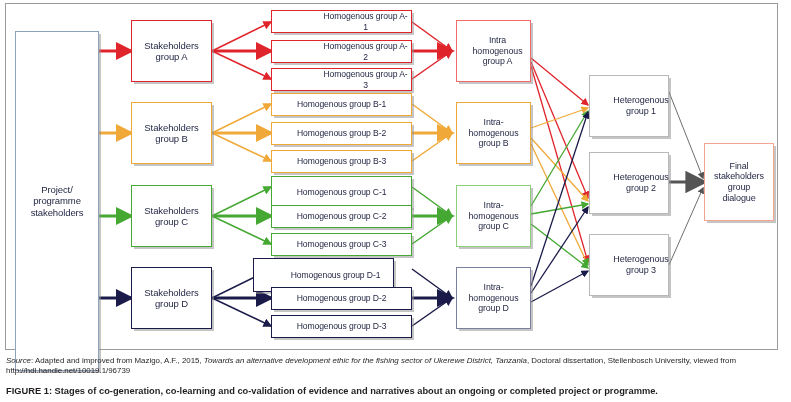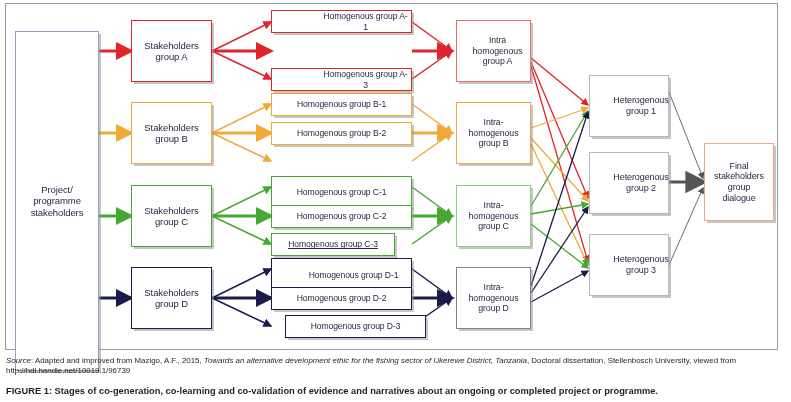--- a/index.html
+++ b/index.html
@@ -163,48 +163,54 @@
 group C</span>
   </div>
   <div class="node n-stake-d" style="left:131px;top:267px;width:81px;height:62px;">
     <span style="white-space:pre-line;">Stakeholders
 group D</span>
   </div>
 
   <div class="node n-hom n-hom-a" style="left:271px;top:10px;width:141px;height:23px;">
     <span>Homogenous group A-1</span>
     </div>
+  <div class="node n-hom n-hom-a" style="left:271px;top:40px;width:141px;height:23px;">
+    <span>Homogenous group A-2</span>
+    </div>
   <div class="node n-hom n-hom-a" style="left:271px;top:68px;width:141px;height:23px;">
     <span>Homogenous group A-3</span>
     </div>
 
   <div class="node n-hom n-hom-b" style="left:271px;top:93px;width:141px;height:23px;">
     <span>Homogenous group B-1</span>
     </div>
   <div class="node n-hom n-hom-b" style="left:271px;top:122px;width:141px;height:23px;">
     <span>Homogenous group B-2</span>
     </div>
+  <div class="node n-hom n-hom-b" style="left:271px;top:150px;width:141px;height:23px;">
+    <span>Homogenous group B-3</span>
+    </div>
 
   <div class="node n-hom n-hom-c" style="left:271px;top:176px;width:141px;height:32px;">
     <span>Homogenous group C-1</span>
     </div>
   <div class="node n-hom n-hom-c" style="left:271px;top:205px;width:141px;height:23px;">
     <span>Homogenous group C-2</span>
     </div>
-  <div class="node n-hom n-hom-c" style="left:271px;top:233px;width:124px;height:23px;text-decoration:underline;">
+  <div class="node n-hom n-hom-c" style="left:271px;top:233px;width:141px;height:23px;">
     <span>Homogenous group C-3</span>
     </div>
 
-  <div class="node n-hom n-hom-d" style="left:271px;top:258px;width:141px;height:34px;padding-left:24px;">
+  <div class="node n-hom n-hom-d" style="left:253px;top:258px;width:141px;height:34px;padding-left:24px;">
     <span>Homogenous group D-1</span>
     </div>
   <div class="node n-hom n-hom-d" style="left:271px;top:287px;width:141px;height:23px;">
     <span>Homogenous group D-2</span>
     </div>
-  <div class="node n-hom n-hom-d" style="left:271px;top:315px;width:141px;height:23px;margin-left:14px;">
+  <div class="node n-hom n-hom-d" style="left:271px;top:315px;width:141px;height:23px;">
     <span>Homogenous group D-3</span>
     </div>
 
   <div class="node n-intra n-intra-a" style="left:456px;top:20px;width:75px;height:62px;">
     <span style="white-space:pre-line;">Intra
 homogenous
 group A</span>
     </div>
   <div class="node n-intra n-intra-b" style="left:456px;top:102px;width:75px;height:62px;">
     <span style="white-space:pre-line;">Intra-

